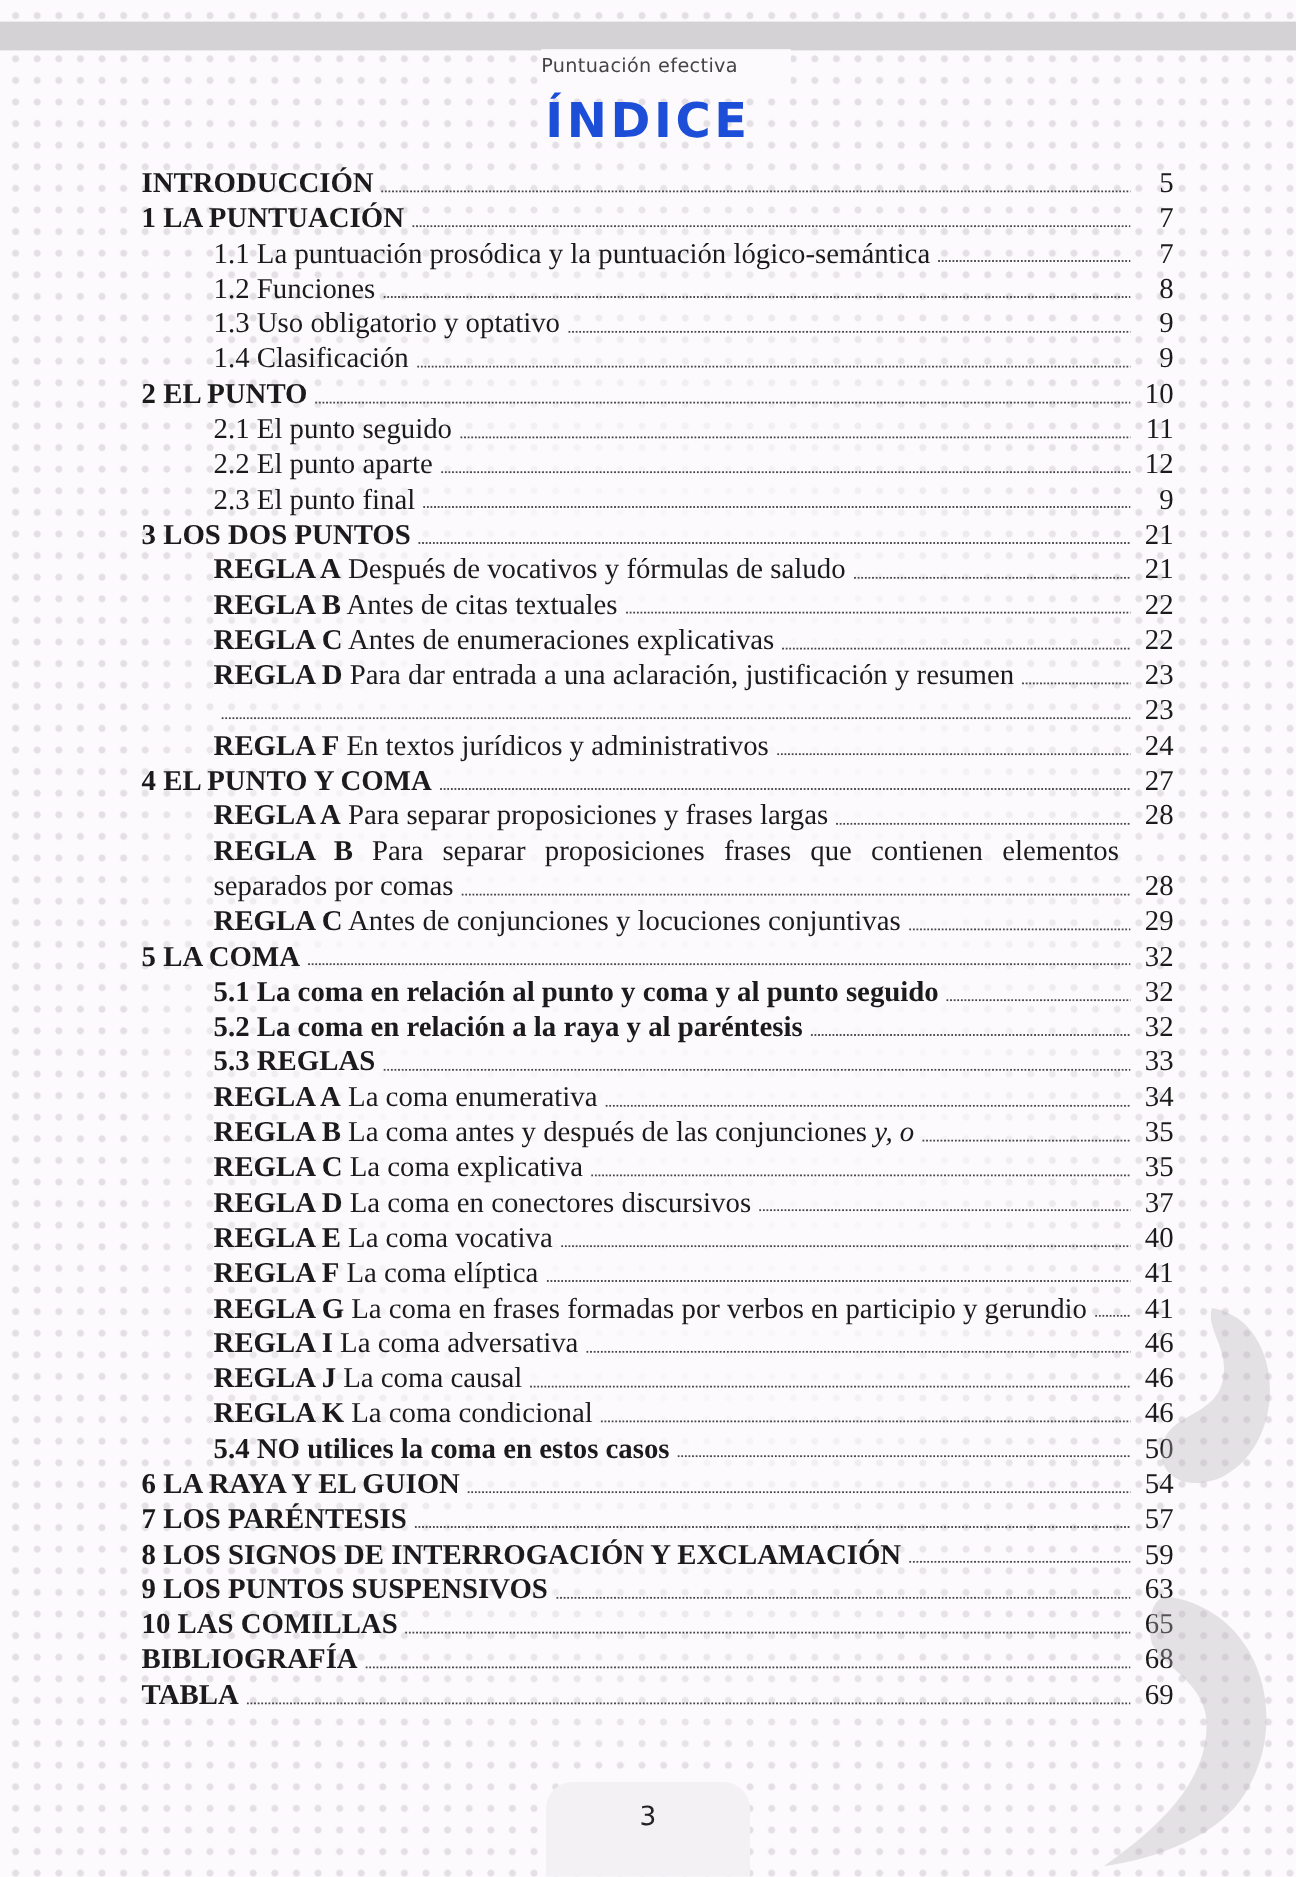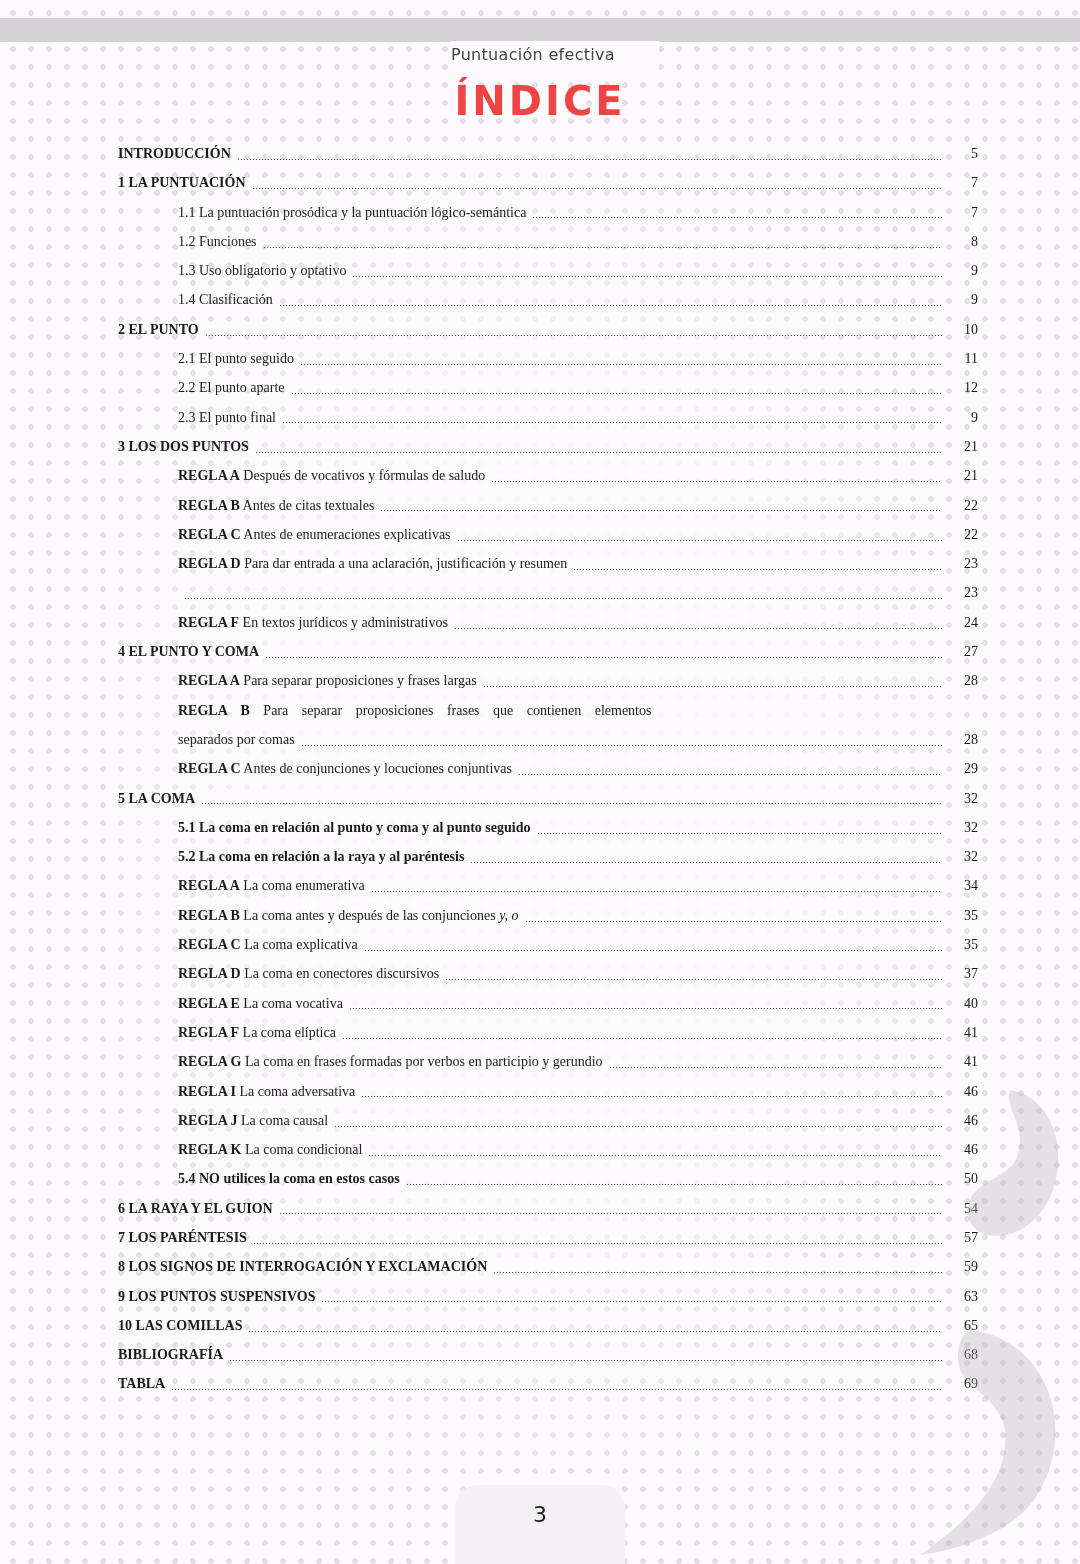--- a/index.html
+++ b/index.html
@@ -23,28 +23,28 @@
   }
   .running-head {
     position: absolute; left: 451px; top: 14px; width: 208px; height: 30px;
     background: #fcfafc;
     font-family: "DejaVu Sans", sans-serif; font-size: 16px; color: #444;
     text-align: left; line-height: 28px; letter-spacing: 0.3px; margin-top: 27px;
   }
   .page-title {
     position: absolute; left: 0; top: 78px; width: 1080px; text-align: center;
     font-family: "DejaVu Sans", sans-serif; font-weight: bold; font-size: 40px;
-    letter-spacing: 3px; color: #ef4444;
+    letter-spacing: 3px; color: #1d4ed8;
   }
   .toc {
     position: absolute; left: 118px; top: 139px; width: 860px;
   }
   .row {
     position: relative; height: 29.3px; display: flex; align-items: baseline;
-    font-size: 14px; line-height: 29.3px; white-space: nowrap;
+    font-size: 24px; line-height: 29.3px; white-space: nowrap;
   }
   .row.l1 { padding-left: 0; font-weight: bold; }
   .row.l2b { padding-left: 60px; font-weight: bold; justify-content: space-between; }
   .row.l2r { padding-left: 60px; }
   .row .lbl { flex: 0 0 auto; }
   .row .lbl b { font-weight: bold; }
   .row .lbl i { font-style: italic; }
   .row .dots {
     flex: 1 1 auto; margin: 0 6px 0 6px; height: 4px; align-self: flex-end; margin-bottom: 7px;
     background-image: radial-gradient(circle, #444 0.7px, rgba(0,0,0,0) 1px);
@@ -193,20 +193,25 @@
     <div class="row l2b">
       <span class="lbl"><span>5.1 La coma en relación al punto y coma y al punto seguido</span></span>
       <span class="dots"></span>
       <span class="pg">32</span>
     </div>
     <div class="row l2b">
       <span class="lbl"><span>5.2 La coma en relación a la raya y al paréntesis</span></span>
       <span class="dots"></span>
       <span class="pg">32</span>
     </div>
+    <div class="row l2b">
+      <span class="lbl"><span>5.3 REGLAS</span></span>
+      <span class="dots"></span>
+      <span class="pg">33</span>
+    </div>
     <div class="row l2r">
       <span class="lbl"><b>REGLA A</b> <span>La coma enumerativa</span></span>
       <span class="dots"></span>
       <span class="pg">34</span>
     </div>
     <div class="row l2r">
       <span class="lbl"><b>REGLA B</b> <span>La coma antes y después de las conjunciones</span> <i>y, o</i></span>
       <span class="dots"></span>
       <span class="pg">35</span>
     </div>

